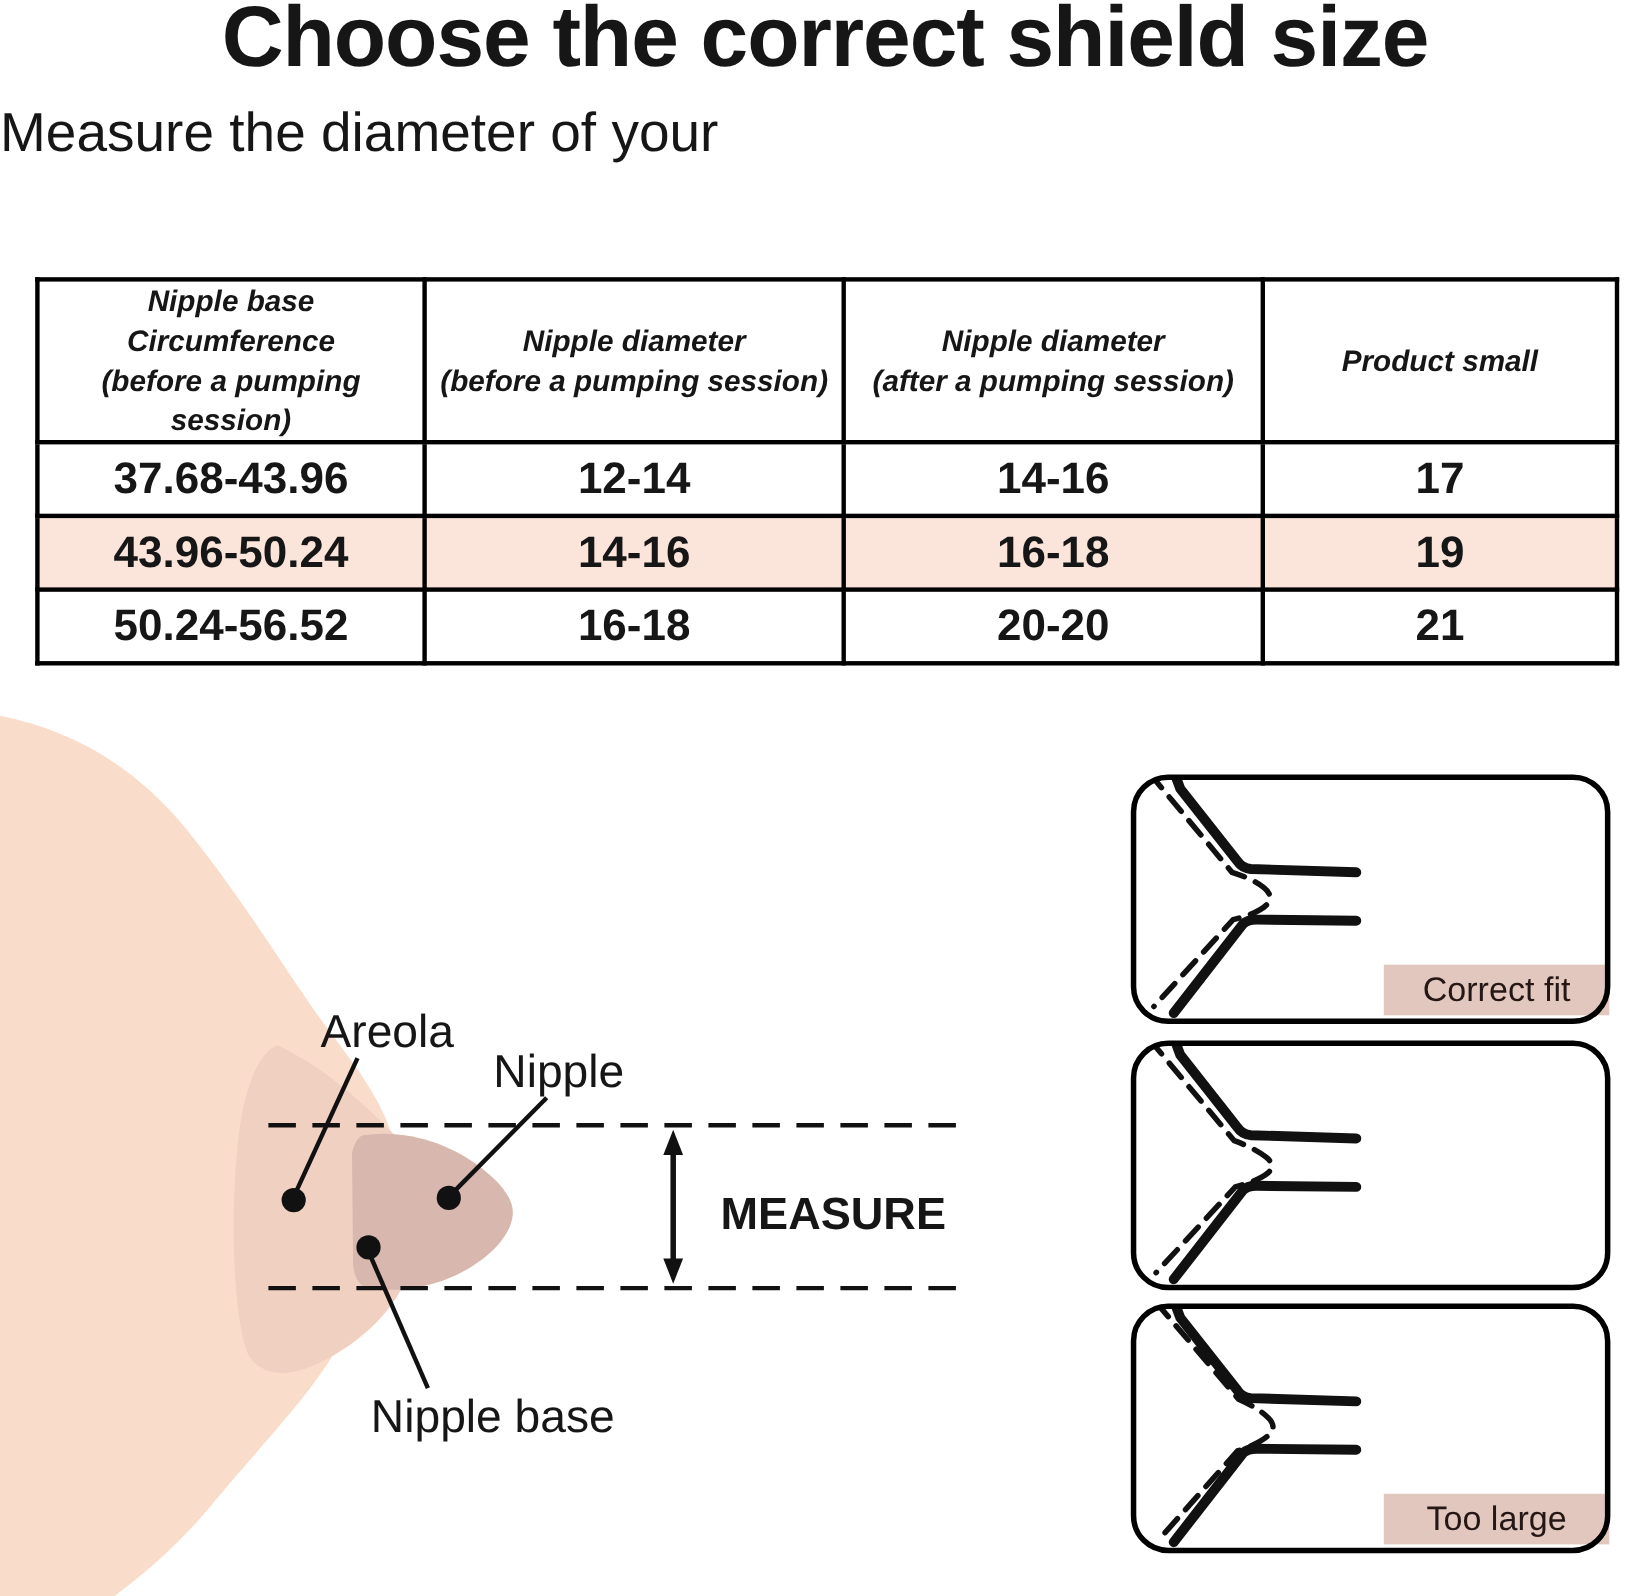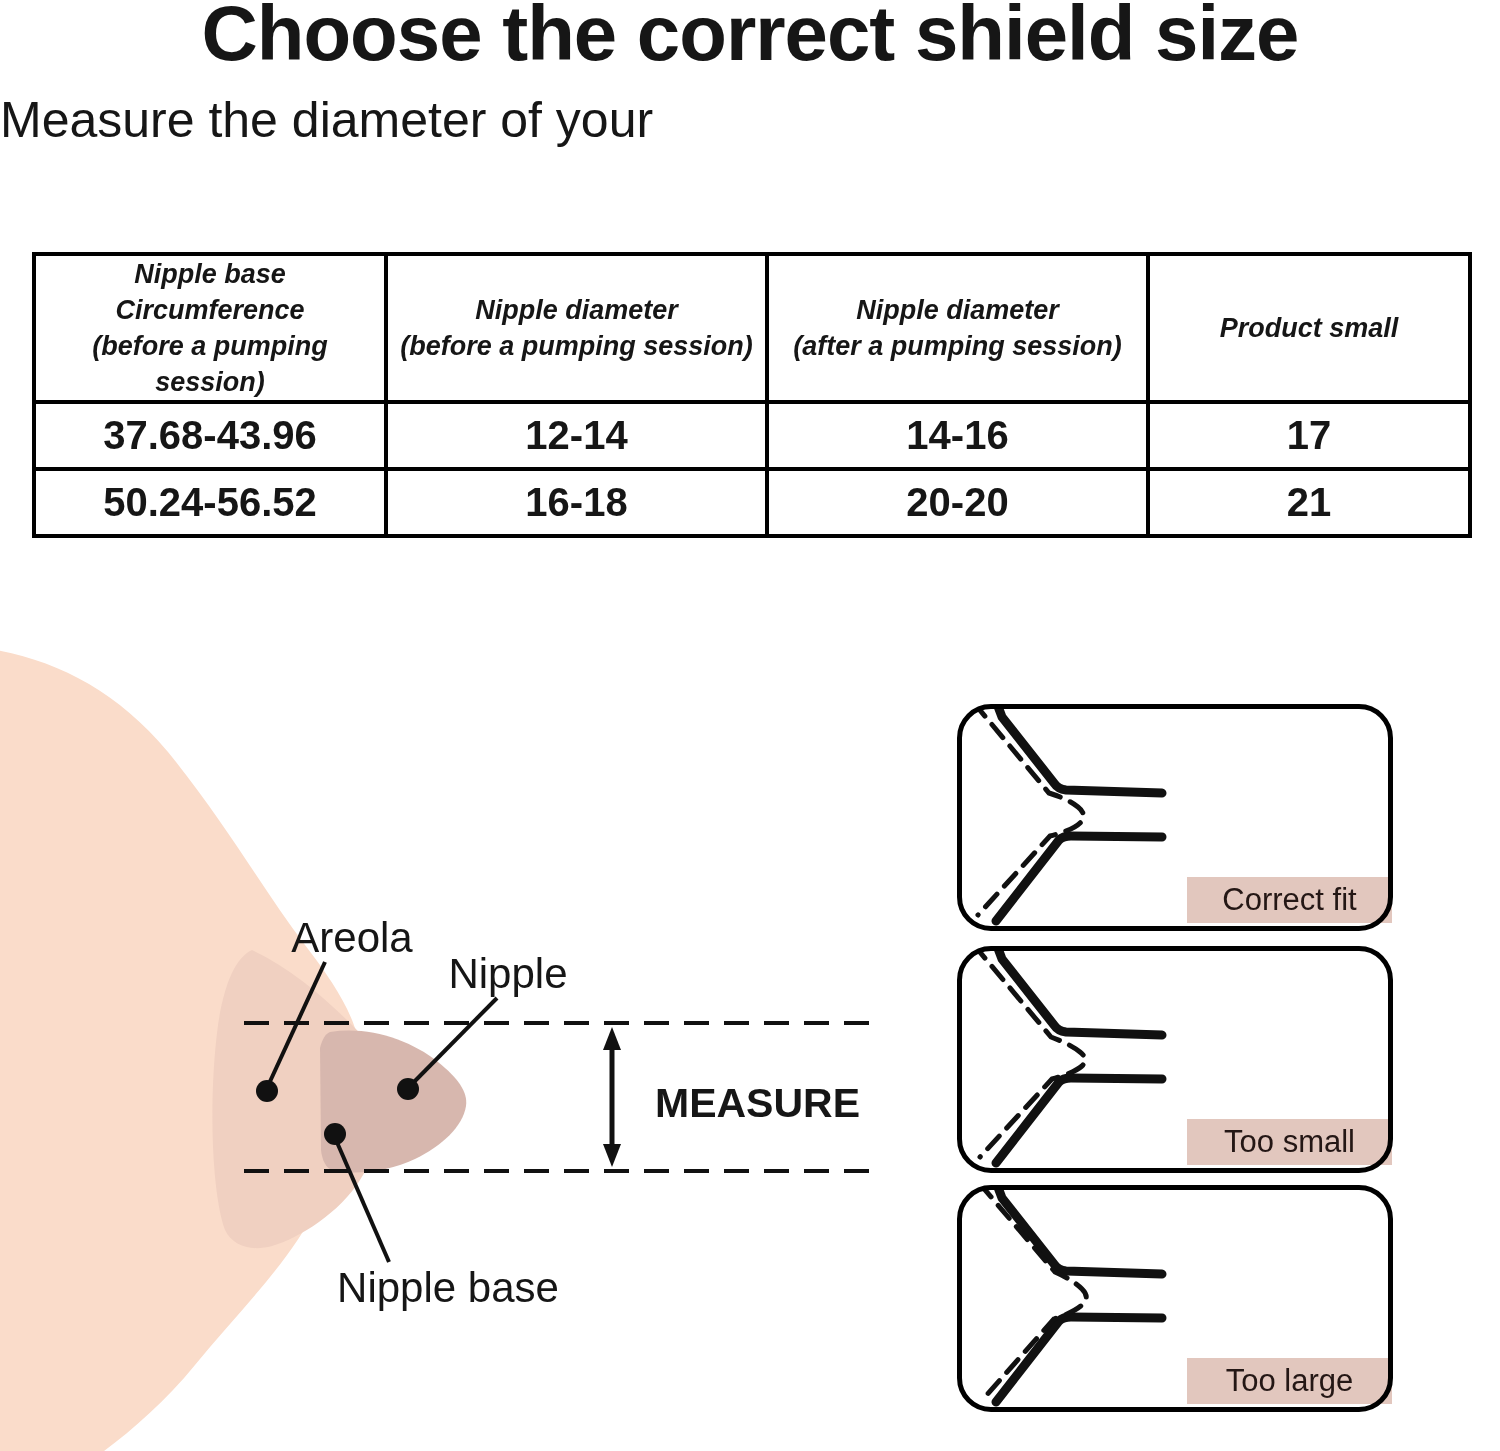--- a/index.html
+++ b/index.html
@@ -27,21 +27,21 @@
     border:4px solid #000;text-align:center;vertical-align:middle;
     font-family:"Liberation Sans",sans-serif;background:#fff;
   }
   .size-table th{height:110px;font-size:27px;font-weight:700;line-height:36px;padding:0 4px;font-style:italic;}
   .size-table td{height:61px;font-size:40px;font-weight:700;}
   .size-table tr.hl td{background:var(--highlight_row);}
   svg text{font-family:"Liberation Sans",sans-serif;}
 
   .measure-svg{position:absolute;left:0;top:640px;}
 
-  .fit-box{position:absolute;left:962px;width:426px;height:217px;}
+  .fit-box{position:absolute;left:1033px;width:426px;height:217px;}
   .fit-box .art{position:absolute;left:0;top:0;z-index:0;}
   .fit-box .chip{
     position:absolute;right:-4px;bottom:3px;width:205px;height:46px;z-index:1;
     background:var(--chip);display:flex;align-items:center;justify-content:center;
     font-size:31px;color:#241715;
   }
   .fit-box::after{
     content:"";position:absolute;inset:-5px;border:5px solid #000;
     border-radius:34px;z-index:2;pointer-events:none;
   }
@@ -80,20 +80,26 @@
           <div>Product small</div>
         </th>
       </tr>
     </thead>
   <tbody>
       <tr>
         <td>37.68-43.96</td>
         <td>12-14</td>
         <td>14-16</td>
         <td>17</td>
+      </tr>
+      <tr class="hl">
+        <td>43.96-50.24</td>
+        <td>14-16</td>
+        <td>16-18</td>
+        <td>19</td>
       </tr>
       <tr>
         <td>50.24-56.52</td>
         <td>16-18</td>
         <td>20-20</td>
         <td>21</td>
       </tr>
     </tbody>
 </table>
 
@@ -138,21 +144,20 @@
   </svg>
   <div class="chip">Correct fit</div>
 </div>
 
 <div class="fit-box" id="fit-box-1">
   <svg class="art" width="426" height="217" viewBox="0 0 426 217">
     <path fill="none" stroke="var(--ink)" stroke-width="9" stroke-linecap="round" stroke-linejoin="round" d="M 34,-8 L 40,8 L 92,74 Q 96,80 104,81 L 200,84"></path>
     <path fill="none" stroke="var(--ink)" stroke-width="9" stroke-linecap="round" stroke-linejoin="round" d="M 34,212 L 97,131 Q 101,127 109,127 L 200,128"></path>
     <path fill="none" stroke="var(--ink)" stroke-width="5" stroke-dasharray="17 11" stroke-linecap="round" d="M 12,-6 L 89,86 Q 108,93 118,101 Q 127,108 120,115 Q 112,122 90,128 L 18,206"></path>
   </svg>
-  <div class="chip">Too small</div>
 </div>
 
 <div class="fit-box" id="fit-box-2">
   <svg class="art" width="426" height="217" viewBox="0 0 426 217">
     <path fill="none" stroke="var(--ink)" stroke-width="9" stroke-linecap="round" stroke-linejoin="round" d="M 34,-8 L 40,8 L 92,74 Q 96,80 104,81 L 200,84"></path>
     <path fill="none" stroke="var(--ink)" stroke-width="9" stroke-linecap="round" stroke-linejoin="round" d="M 34,212 L 97,131 Q 101,127 109,127 L 200,128"></path>
     <path fill="none" stroke="var(--ink)" stroke-width="5" stroke-dasharray="17 11" stroke-linecap="round" d="M 18,-6 L 93,82 Q 111,90 120,99 Q 128,107 121,114 Q 113,122 92,129 L 22,208"></path>
   </svg>
   <div class="chip">Too large</div>
 </div>

